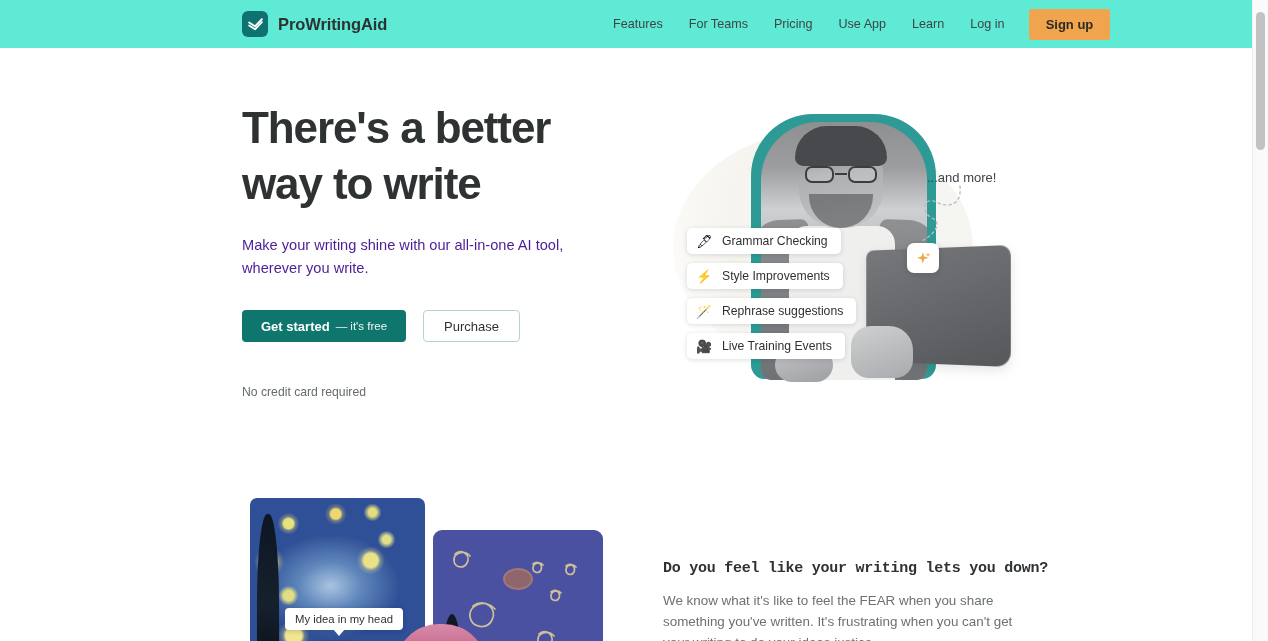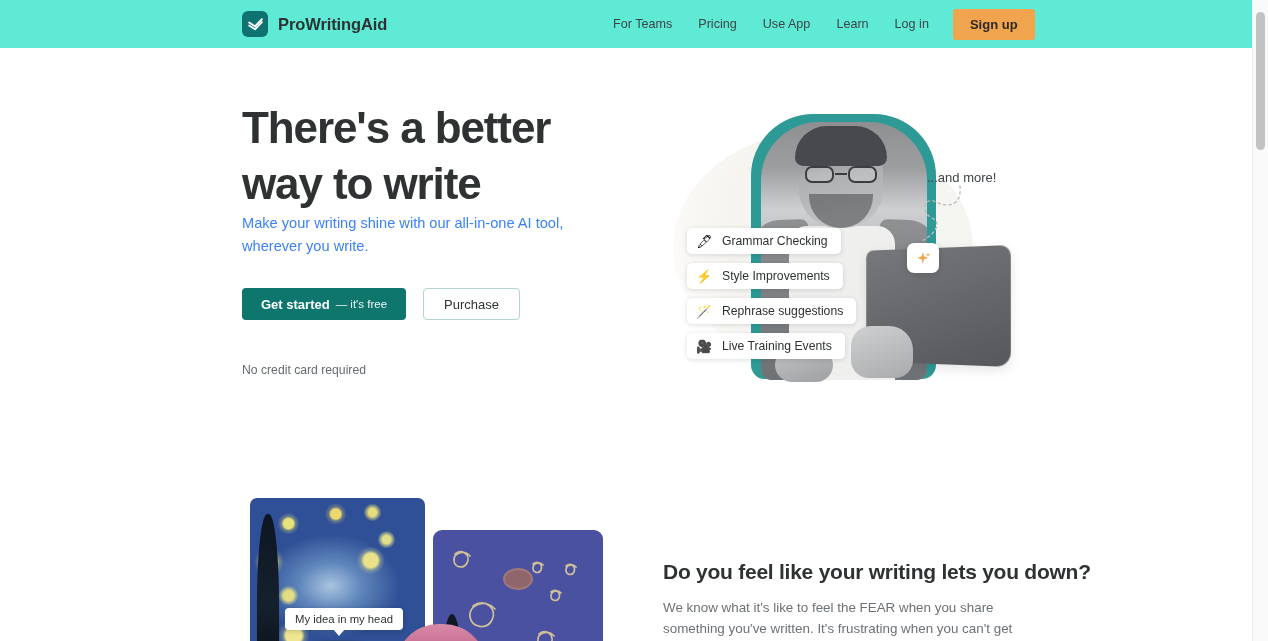--- a/index.html
+++ b/index.html
@@ -58,21 +58,22 @@
     font-family: "Liberation Sans", sans-serif;
   }
 
   
   .hero-copy { position: absolute; left: 242px; top: 100px; width: 360px; }
   .hero-title {
     font-size: 44px; line-height: 56px; font-weight: bold;
     color: #2e3233; letter-spacing: -1.1px;
   }
   .hero-sub {
-    font-size: 14.6px; line-height: 23px; color: #3b82f6;
+    margin-top: 22px;
+    font-size: 14.6px; line-height: 23px; color: #4c1d95;
     width: 330px;
   }
   .cta-row { margin-top: 30px; display: flex; align-items: center; gap: 17px; }
   .btn-primary {
     background: #0f766e; color: #ffffff;
     border: none; border-radius: 4px;
     padding: 0 19px; height: 32px;
     display: inline-flex; align-items: center; gap: 6px;
     cursor: pointer;
     font-family: "Liberation Sans", sans-serif;
@@ -261,22 +262,22 @@
   }
   .doodle .d-sun {
     position: absolute; left: 70px; top: 38px;
     width: 30px; height: 22px; border-radius: 50%;
     background: #9c6a63; opacity: .85;
     border: 2px solid #b07f72;
   }
 
   .lower-copy { position: absolute; left: 663px; top: 560px; width: 358px; }
   .lower-title {
-    font-size: 21px; font-weight: bold; color: #2e3233;
-    letter-spacing: -0.25px; white-space: nowrap;
+    font-size: 15px; font-weight: bold; color: #2e3233;
+    letter-spacing: -0.25px; white-space: nowrap; font-family: Liberation Mono, monospace;
   }
   .lower-body {
     margin-top: 13px;
     font-size: 13.4px; line-height: 21px; color: #6b7175;
     width: 352px;
   }
 
   
   .scrollbar {
     position: absolute; right: 0; top: 0;
@@ -300,20 +301,21 @@
       <span class="brand-mark">
         <svg width="17" height="17" viewBox="0 0 24 24" fill="none">
           <path d="M3 9.2 L11.3 14.6 L21 4.6" stroke="#ffffff" stroke-width="2.6" stroke-linecap="round" stroke-linejoin="round"></path>
           <path d="M3 13.4 L11.3 18.8 L21 8.8" stroke="#ffffff" stroke-width="2.6" stroke-linecap="round" stroke-linejoin="round"></path>
         </svg>
       </span>
       <span class="brand-name">ProWritingAid</span>
     </div>
 
     <nav class="nav">
+      <a href="#">Features</a>
       <a href="#">For Teams</a>
       <a href="#">Pricing</a>
       <a href="#">Use App</a>
       <a href="#">Learn</a>
       <a href="#">Log in</a>
       <button class="signup-btn">Sign up</button>
     </nav>
   </header>
 
   <section class="hero-copy">

